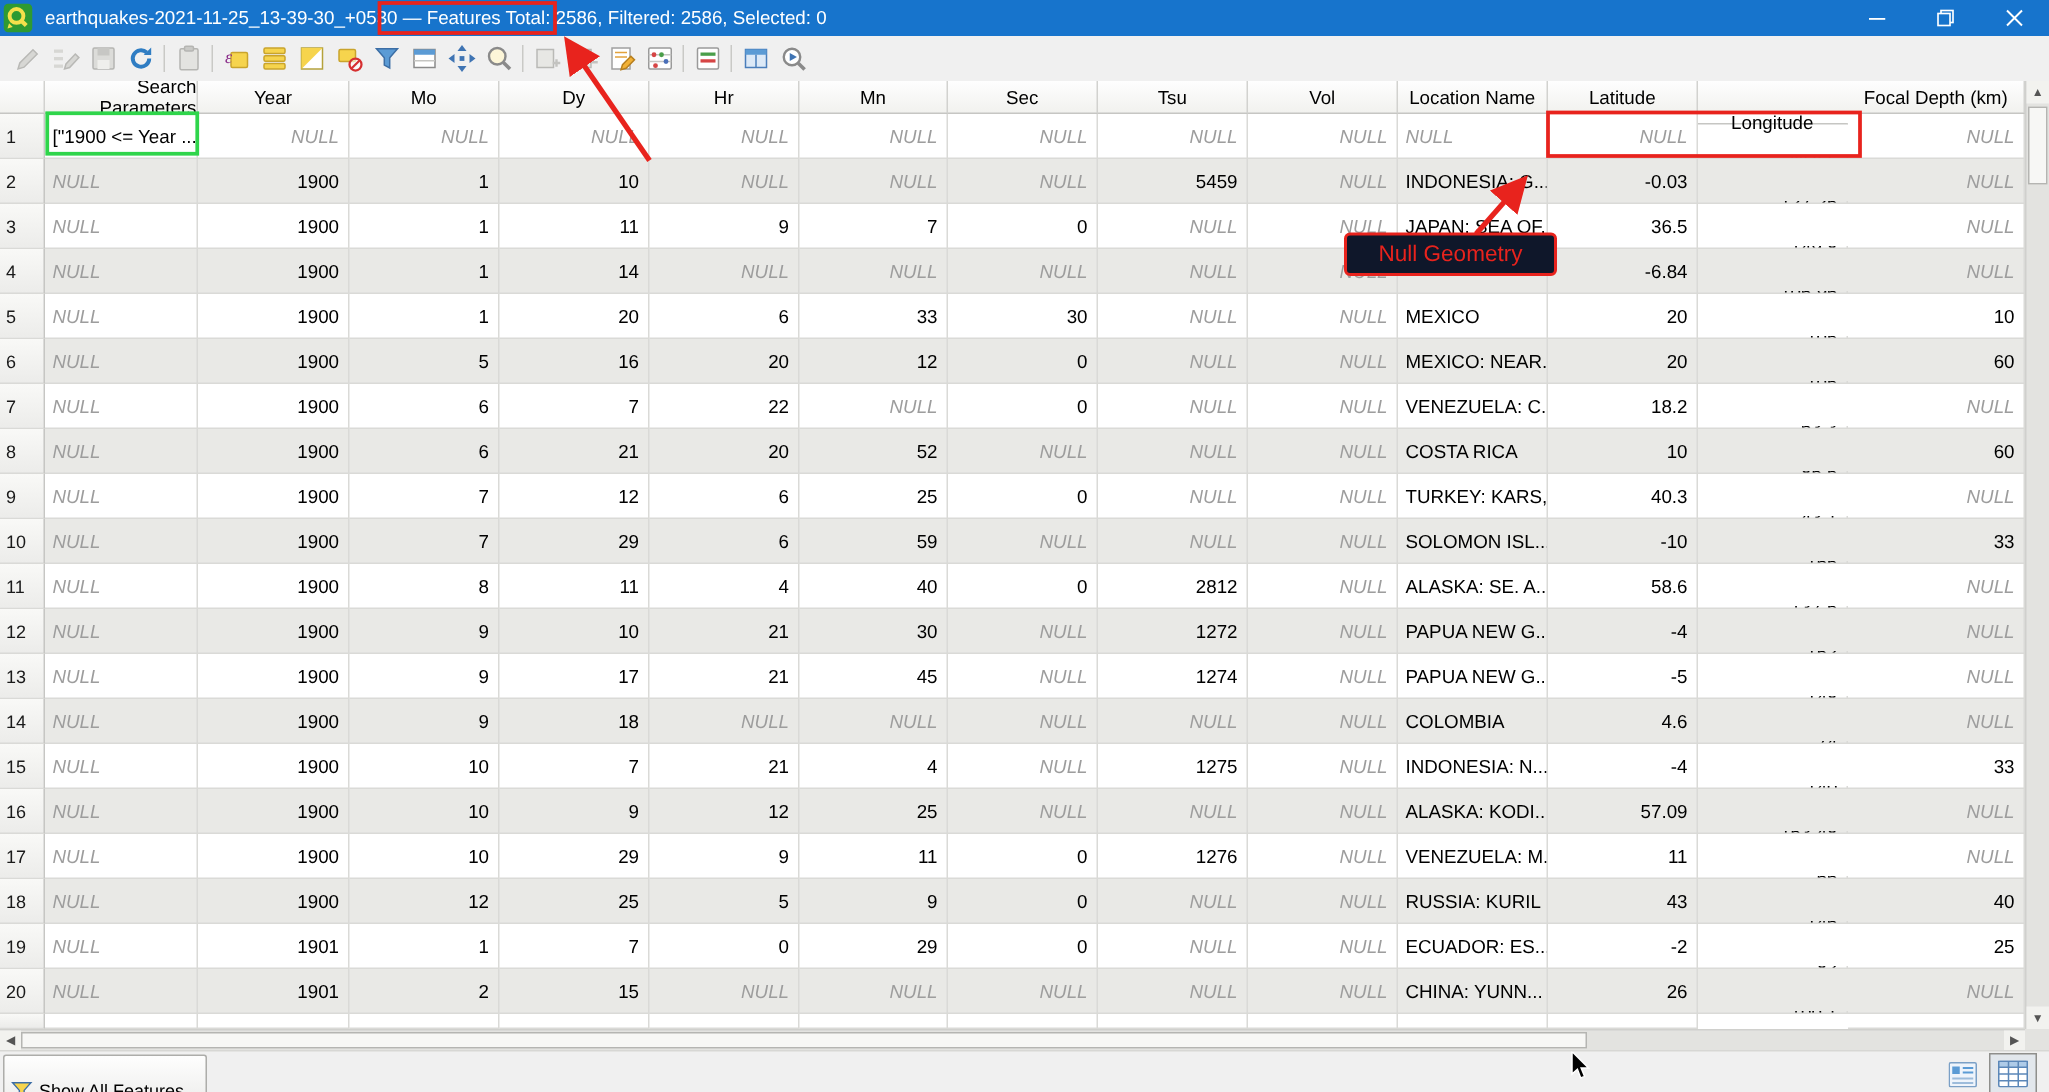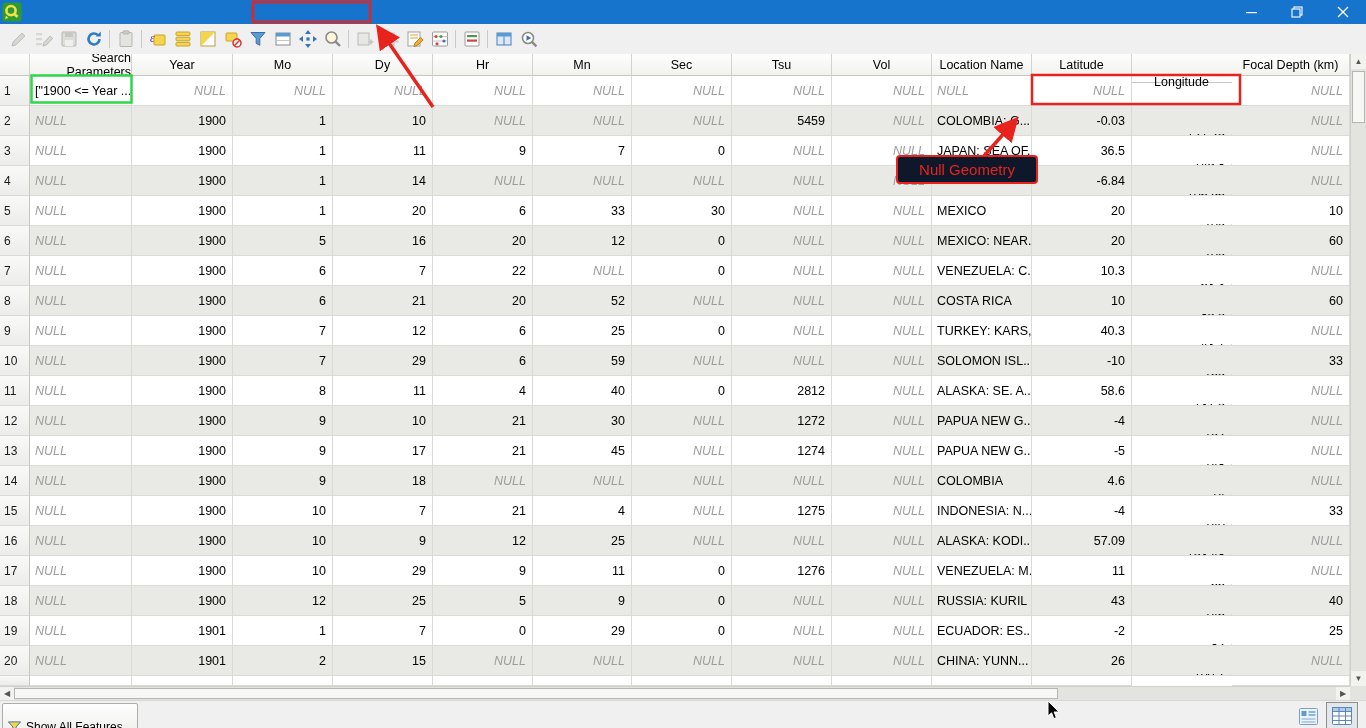--- a/index.html
+++ b/index.html
@@ -67,20 +67,21 @@
 
 <div class="win">
 
   <div class="titlebar">
     <svg class="qlogo" viewBox="0 0 20 20">
       <rect x="0.5" y="0.5" width="19" height="19" rx="3" fill="#2e9a32"></rect>
       <circle cx="9" cy="8.6" r="4.6" fill="none" stroke="#f4e04b" stroke-width="2.6"></circle>
       <line x1="12" y1="11.6" x2="15.5" y2="15" stroke="#f4e04b" stroke-width="2.8"></line>
       <path d="M3 17l3.5-1-2.5-2.5z" fill="#f4e04b"></path>
     </svg>
+    <span class="title">earthquakes-2021-11-25_13-39-30_+0530 — Features Total: 2586, Filtered: 2586, Selected: 0</span>
     <div class="wcs">
       <div class="wc">
         <svg width="11" height="11" viewBox="0 0 11 11">
             <rect x="0" y="5" width="11" height="1.2" fill="#fff"></rect>
           </svg>
       </div>
       <div class="wc">
         <svg width="12" height="12" viewBox="0 0 12 12">
           <rect x="3" y="1" width="8" height="8" fill="none" stroke="#fff" stroke-width="1.1"></rect>
           <rect x="1" y="3" width="8" height="8" fill="#1774cc" stroke="#fff" stroke-width="1.1"></rect>
@@ -281,21 +282,21 @@
           <div class="cell rn c0">2</div>
           <div class="cell c1 l null">NULL</div>
           <div class="cell c2 r">1900</div>
           <div class="cell c3 r">1</div>
           <div class="cell c4 r">10</div>
           <div class="cell c5 r null">NULL</div>
           <div class="cell c6 r null">NULL</div>
           <div class="cell c7 r null">NULL</div>
           <div class="cell c8 r">5459</div>
           <div class="cell c9 r null">NULL</div>
-          <div class="cell c10 l">COLOMBIA: G...</div>
+          <div class="cell c10 l">INDONESIA: G...</div>
           <div class="cell c11 r">-0.03</div>
           <div class="cell c12 r">127.25</div>
           <div class="cell c13 r null">NULL</div>
         </div>
         <div class="row">
           <div class="cell rn c0">3</div>
           <div class="cell c1 l null">NULL</div>
           <div class="cell c2 r">1900</div>
           <div class="cell c3 r">1</div>
           <div class="cell c4 r">11</div>
@@ -362,21 +363,21 @@
           <div class="cell c1 l null">NULL</div>
           <div class="cell c2 r">1900</div>
           <div class="cell c3 r">6</div>
           <div class="cell c4 r">7</div>
           <div class="cell c5 r">22</div>
           <div class="cell c6 r null">NULL</div>
           <div class="cell c7 r">0</div>
           <div class="cell c8 r null">NULL</div>
           <div class="cell c9 r null">NULL</div>
           <div class="cell c10 l">VENEZUELA:  C...</div>
-          <div class="cell c11 r">10.3</div>
+          <div class="cell c11 r">18.2</div>
           <div class="cell c12 r">-63.3</div>
           <div class="cell c13 r null">NULL</div>
         </div>
         <div class="row alt">
           <div class="cell rn c0">8</div>
           <div class="cell c1 l null">NULL</div>
           <div class="cell c2 r">1900</div>
           <div class="cell c3 r">6</div>
           <div class="cell c4 r">21</div>
           <div class="cell c5 r">20</div>

